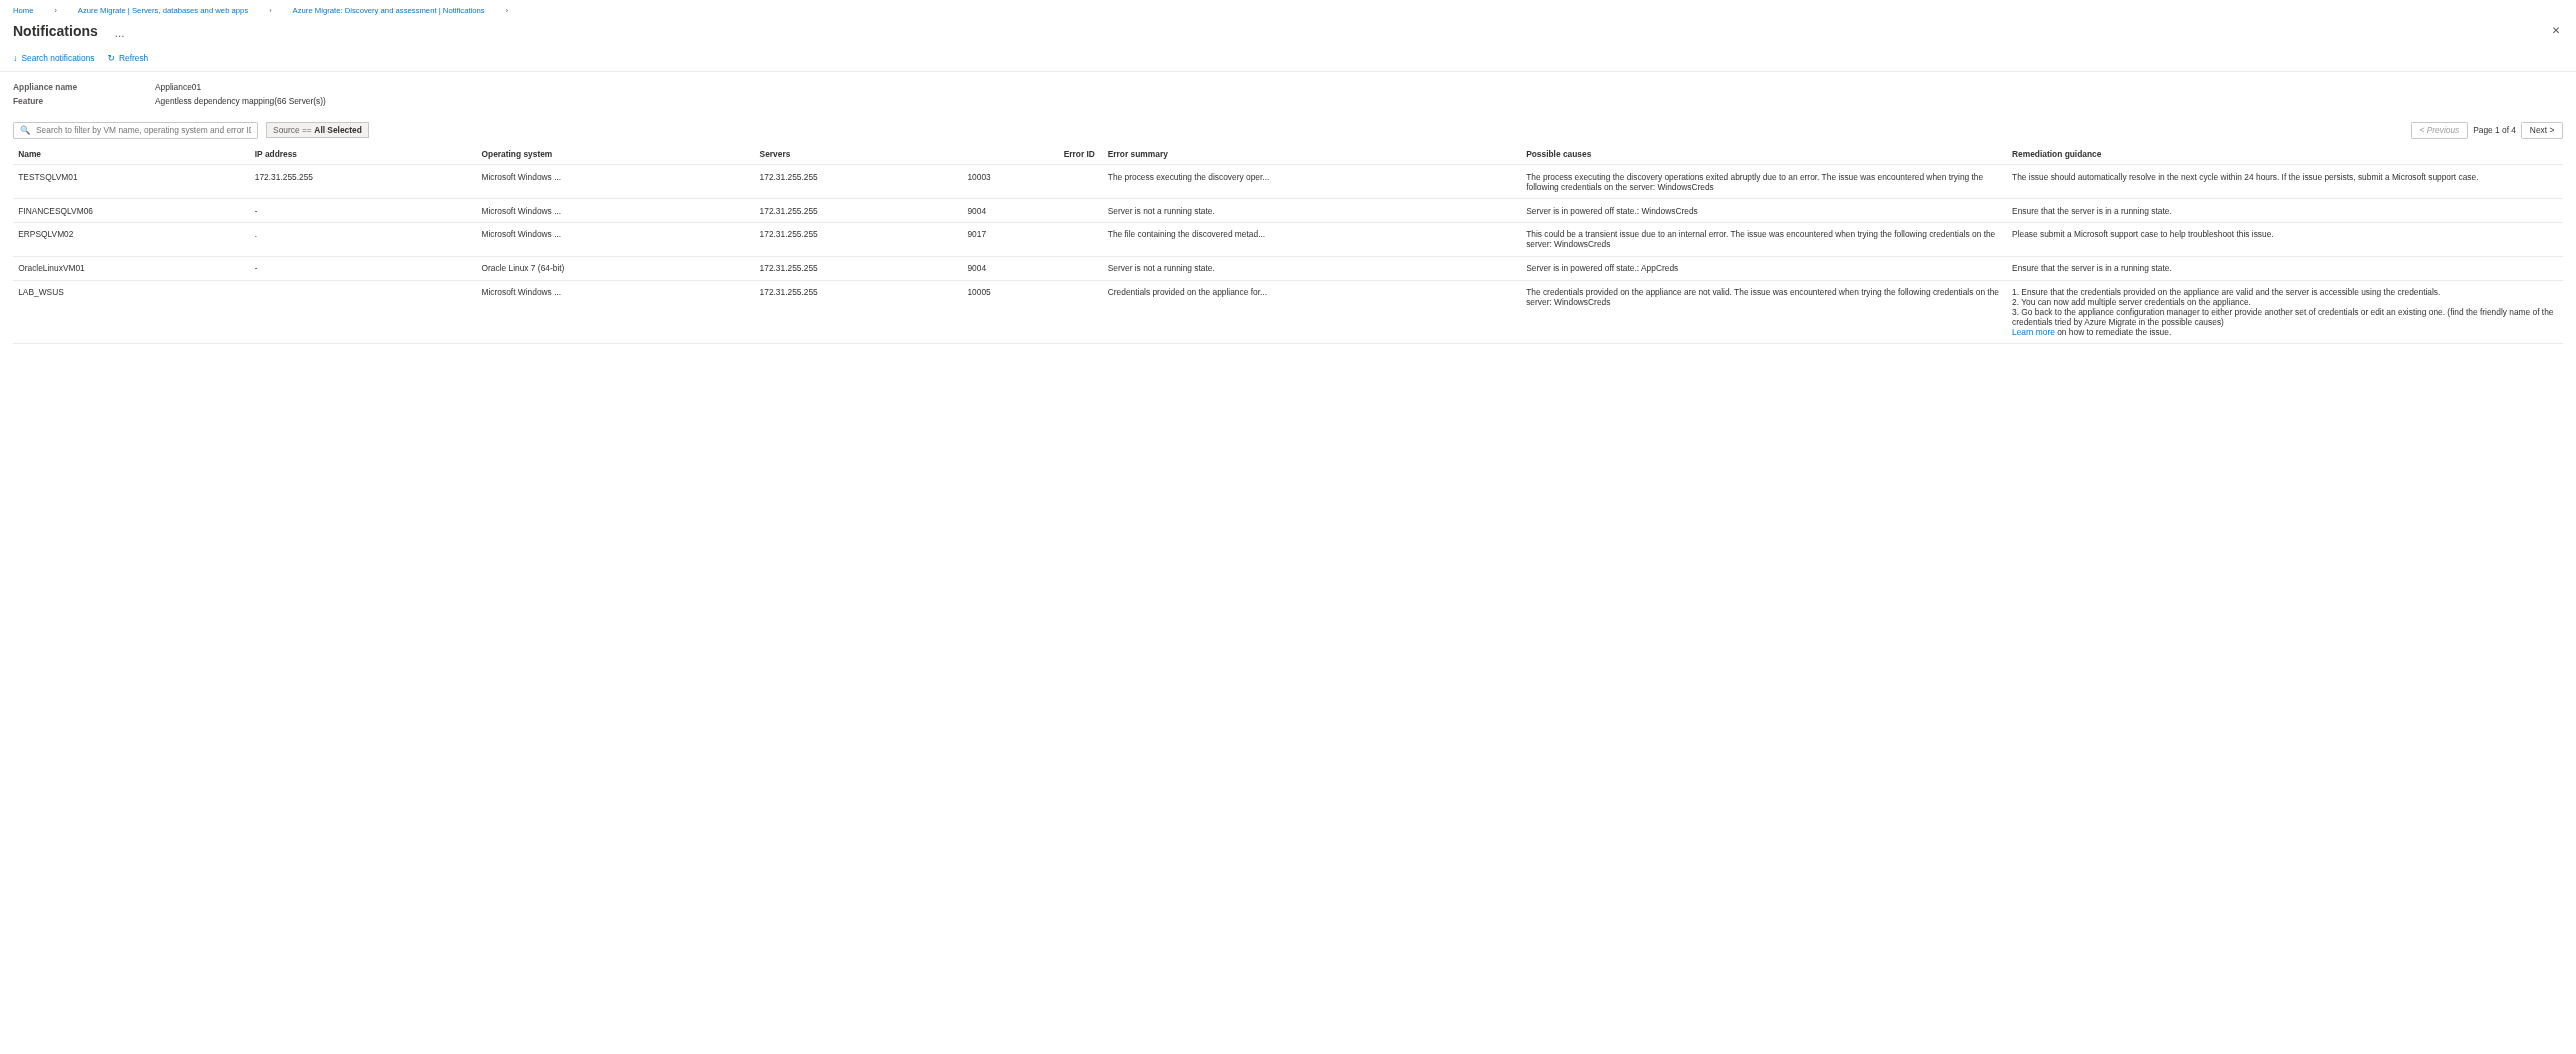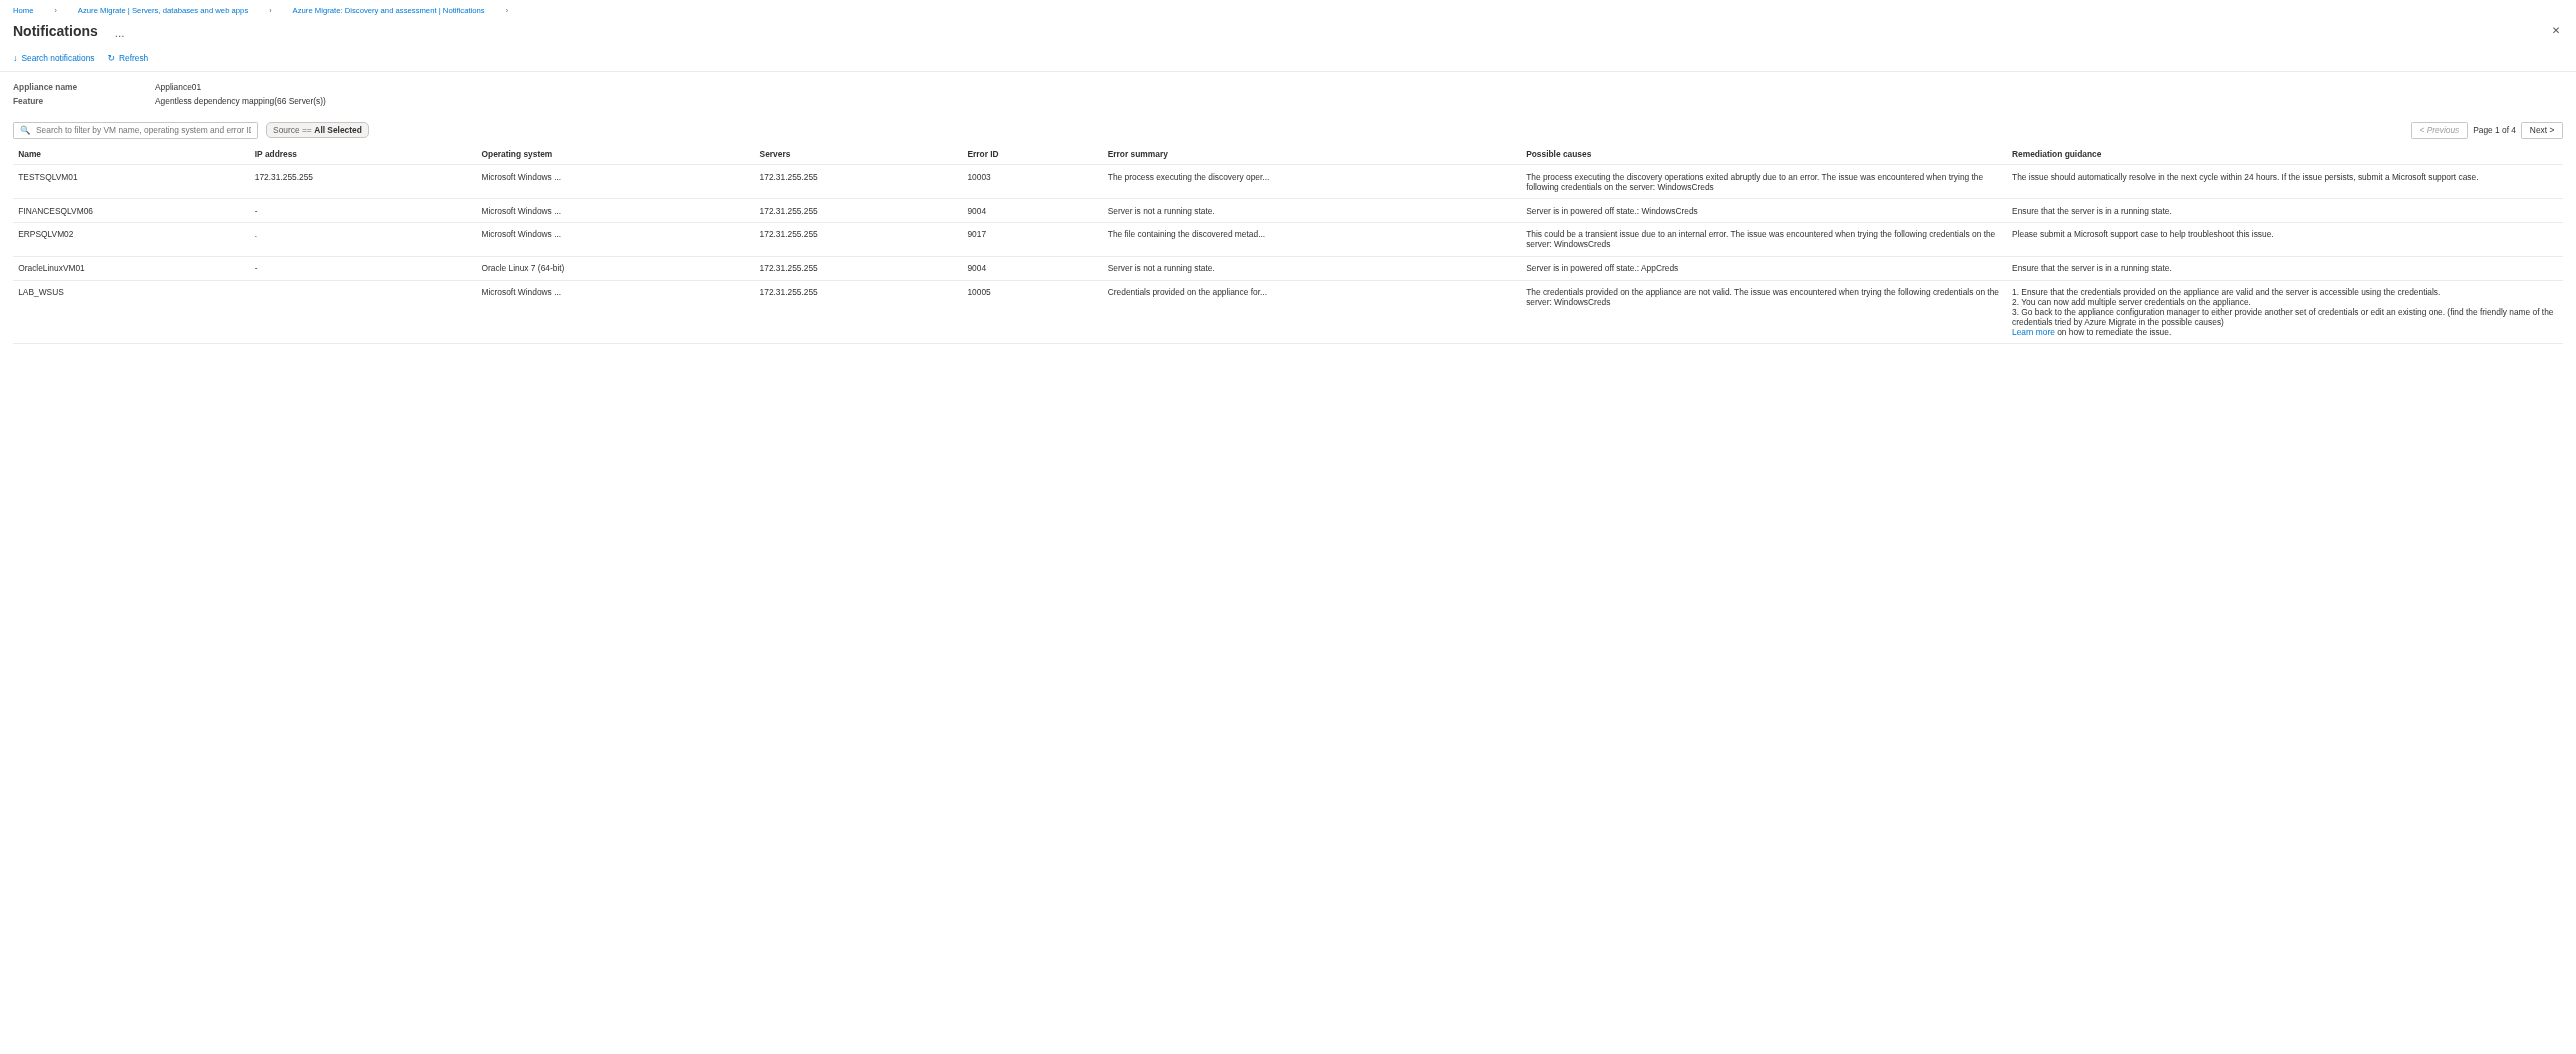--- a/index.html
+++ b/index.html
@@ -21,41 +21,41 @@
     .meta-section { padding: 10.3px 13px 6.4px 13px; }
     .meta-row { display: flex; margin-bottom: 3.9px; font-size: 8.4px; }
     .meta-label { width: 142px; color: #605e5c; font-weight: bold; }
     .meta-value { color: #323130; }
     
     .filter-row { display: flex; align-items: center; padding: 5.2px 13px; gap: 7.7px; }
     .search-box { display: flex; align-items: center; border: 0.6px solid #c8c6c4; border-radius: 1.3px; padding: 2.6px 6.4px; gap: 5.2px; width: 245px; background: #fff; }
     .search-box input { border: none; outline: none; font-size: 8.4px; color: #323130; width: 100%; background: transparent; }
     .search-box .search-icon { color: #605e5c; font-size: 8.4px; }
     
-    .filter-tag { display: flex; align-items: center; background: #f3f2f1; border: 0.6px solid #c8c6c4; border-radius: 5px; padding: 1.9px 6.4px; font-size: 8.4px; gap: 2.6px; }
+    .filter-tag { display: flex; align-items: center; background: #f3f2f1; border: 0.6px solid #c8c6c4; border-radius: 0; padding: 1.9px 6.4px; font-size: 8.4px; gap: 2.6px; }
     .filter-tag .tag-key { color: #605e5c; }
     .filter-tag .tag-value { font-weight: 600; color: #323130; }
     
     .pagination { margin-left: auto; display: flex; align-items: center; gap: 5.2px; }
     .page-info { font-size: 8.4px; color: #323130; }
     .page-btn { border: 0.6px solid #c8c6c4; background: #fff; padding: 2.6px 7.7px; font-size: 8.4px; cursor: pointer; border-radius: 1.3px; color: #323130; }
     .page-btn:disabled { color: #a19f9d; cursor: default; font-style: italic; }
     
     .table-container { padding: 0 13px; overflow-x: auto; }
     table { width: 100%; border-collapse: collapse; font-size: 8.4px; }
     thead tr { border-bottom: 0.6px solid #edebe9; }
     thead th { text-align: left; padding: 5.2px 7.7px 5.2px 5.2px; font-weight: 600; color: #323130; font-size: 8.4px; white-space: nowrap; }
     tbody tr { border-bottom: 0.6px solid #edebe9; }
     tbody td { padding: 6.4px 7.7px 6.4px 5.2px; color: #323130; vertical-align: top; font-size: 8.4px; }
     
     .col-name { width: 77px; }
     .col-ip { width: 84px; }
     .col-os { width: 103px; }
     .col-source { width: 77px; }
-    .col-errorid { width: 52px; }
+    .col-errorid { width: 52px; text-align: right; }
     .col-summary { width: 155px; }
     .col-causes { width: 180px; }
     .col-remediation { width: 206px; }
     
     .link-blue { color: #0078d4; text-decoration: none; cursor: pointer; }
   </style>
 </head>
 <body>
 
 <div class="breadcrumb">

